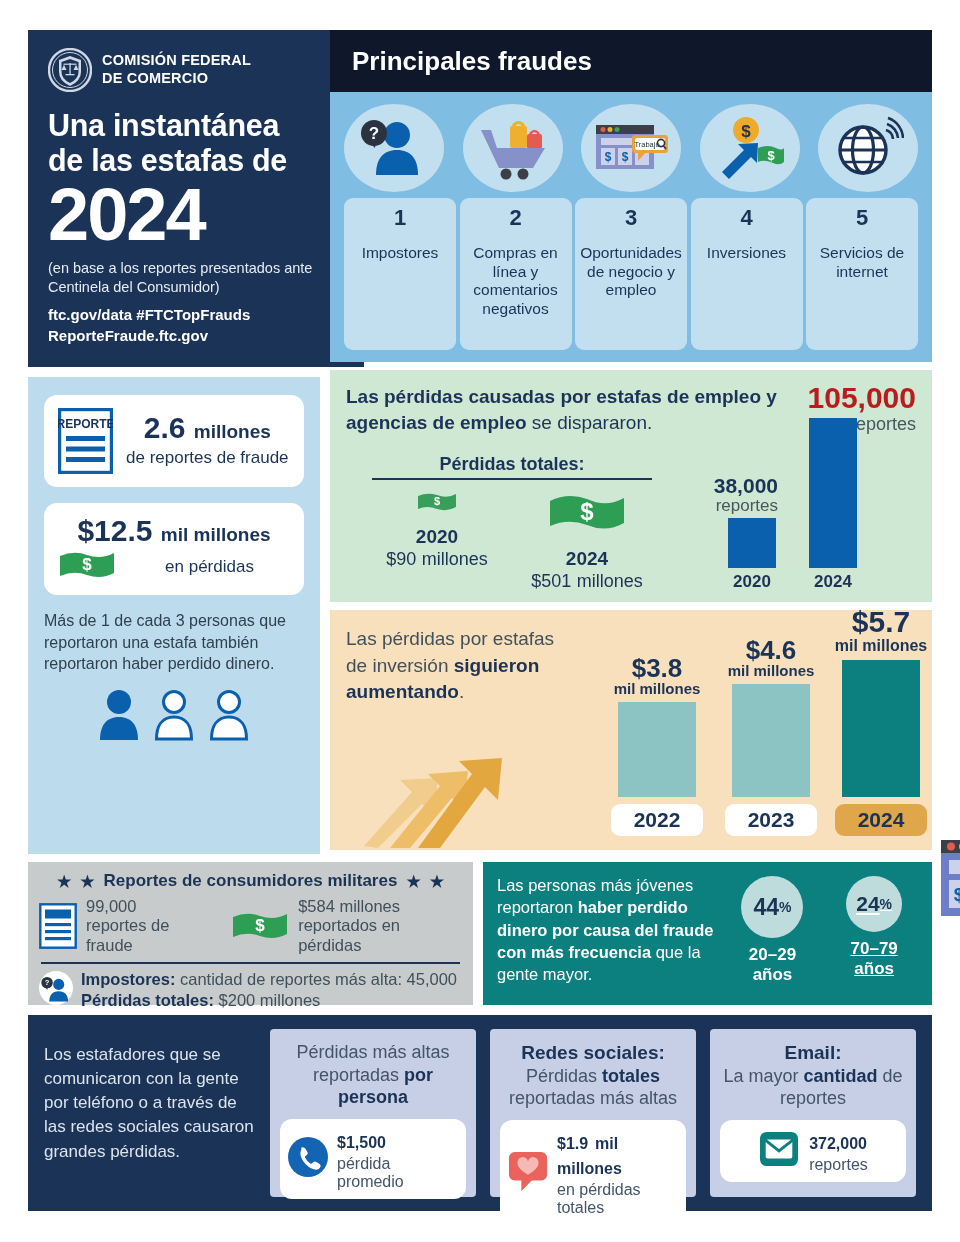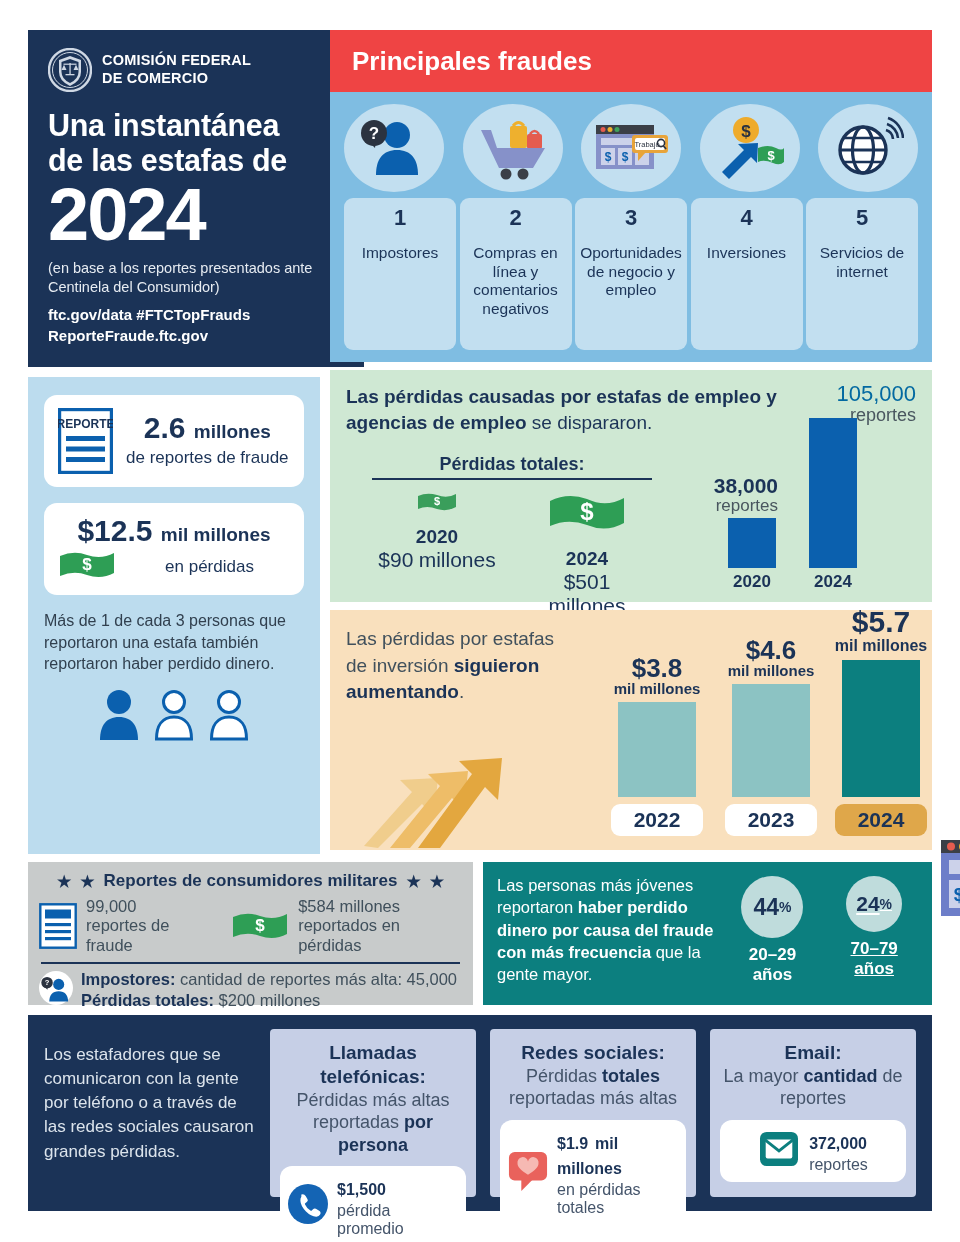--- a/index.html
+++ b/index.html
@@ -50,21 +50,21 @@
   .bill { width:58px; height:34px; flex:0 0 58px; }
   .stat-big { color:#1b3357; font-weight:bold; font-size:30px; line-height:1;text-align:center; }
   .stat-big small { font-size:19px; }
   .stat-sub { color:#1b3357; font-size:17px; line-height:1.2; margin-top:5px; }
   .note-3 { color:#31404f; font-size:16px; line-height:1.35; margin-top:15px; }
   .people { display:flex; justify-content:center; gap:9px; margin-top:13px; }
 
   
   .fraudbox { position:absolute; left:330px; top:30px; width:602px; height:332px; }
   .fraud-head {
-    background:#ef4444; height:62px; display:flex; align-items:center;
+    background:#0f172a; height:62px; display:flex; align-items:center;
     padding-left:22px; color:#fff; font-weight:bold; font-size:26px;
   }
   .fraud-body { background:#7fbde2; height:270px; padding:12px 10px 10px 10px; }
   .fraud-icons { display:flex; justify-content:space-between; padding:0 4px; }
   .ficon {
     width:100px; height:88px; background:#c2dff0; border-radius:50%;
     display:flex; align-items:center; justify-content:center;
   }
   .fraud-chips { display:flex; justify-content:space-between; margin-top:6px; padding:0 4px; }
   .chip {
@@ -75,30 +75,30 @@
   .chip-lbl { color:#1b3357; font-size:15.5px; line-height:1.2; margin-top:14px; }
 
   
   .emp {
     position:absolute; left:330px; top:370px; width:602px; height:232px;
     background:#cfe8d3; padding:14px 16px;
   }
   .emp-head { color:#1b3357; font-size:19px; line-height:1.35; font-weight:normal; width:450px; }
   .emp-head b { font-weight:bold; }
   .emp-rep { position:absolute; right:16px; top:12px; text-align:right; width:130px; }
-  .emp-rep .n { color:#0369a1; font-weight:normal; font-size:22px; line-height:1.05; }
+  .emp-rep .n { color:#b91c1c; font-weight:bold; font-size:30px; line-height:1.05; }
   .emp-rep .u { color:#49565f; font-size:18px; line-height:1.15; }
   .totales { position:absolute; left:42px; top:84px; width:280px; text-align:center; }
   .totales .t { color:#1b3357; font-weight:bold; font-size:18px; }
   .totales hr { border:none; border-top:2px solid #1b3357; margin:3px 0 0 0; }
   .money-cols { display:flex; justify-content:space-between; padding:0 4px; margin-top:10px; }
   .mcol { text-align:center; width:122px; }
   .mcol .yr { color:#1b3357; font-weight:bold; font-size:19px; margin-top:8px; }
   .mcol .amt { color:#1b3357; font-weight:bold; font-size:19px; }
-  .mcol .amt span { font-weight:normal; font-size:21px; }
+  .mcol .amt span { font-weight:normal; font-size:18px; }
   .job-art { position:absolute; left:605px; top:440px; }
   .empbars { position:absolute; right:16px; bottom:8px; width:240px; height:180px; }
   .ebar { position:absolute; bottom:26px; background:#0b60ae; }
   .ebar-lbl { position:absolute; bottom:2px; color:#1b3357; font-weight:bold; font-size:17px; text-align:center; }
   .ebar-cap { position:absolute; text-align:right; }
   .ebar-cap .n { color:#1b3357; font-weight:bold; font-size:21px; line-height:1.05; }
   .ebar-cap .u { color:#49565f; font-size:17px; line-height:1.1; }
 
   
   .inv {
@@ -552,21 +552,20 @@
         <div>70–79</div>
         <div>años</div>
       </div>
     </div>
   </div>
 
   <div class="contact">
     <div class="contact-lead">Los estafadores que se comunicaron con la gente por teléfono o a través de las redes sociales causaron grandes pérdidas.</div>
 
     <div class="ccard">
-      <h4>Llamadas telefónicas:</h4>
       <p><span>Pérdidas más altas reportadas </span><b>por persona</b><span></span></p>
       <div class="cpill">
         <span>
           <svg viewBox="0 0 42 42" width="40" height="40">
             <circle cx="21" cy="21" r="21" fill="#1464b4"></circle>
             <path d="M14 11 q3 -1 4.5 1.5 l2 3.5 q1 1.8 -0.8 3 l-1.6 1.1 q-0.6 0.5 -0.2 1.4 1.8 4 5.6 6.4 0.9 0.6 1.5 0 l1.3 -1.4 q1.3 -1.5 3 -0.5 l3.4 2 q2.4 1.5 1 4 -1.2 2.2 -3.8 2.3 -5.4 0.2 -11 -5.4 -5.6 -5.6 -5.9 -11.2 -0.1 -2.6 1 -4.2 z" fill="#fff"></path>
           </svg>
         </span>
         <span class="cpill-txt">
           <span class="v"><span>$1,500</span></span>

